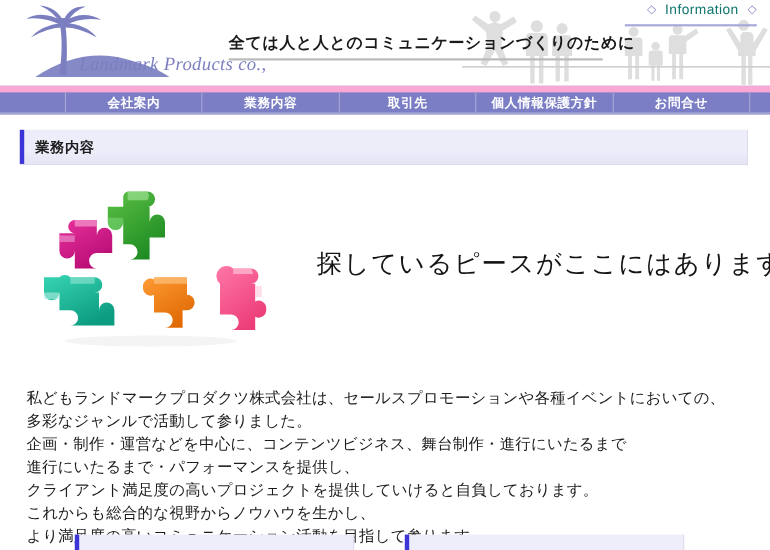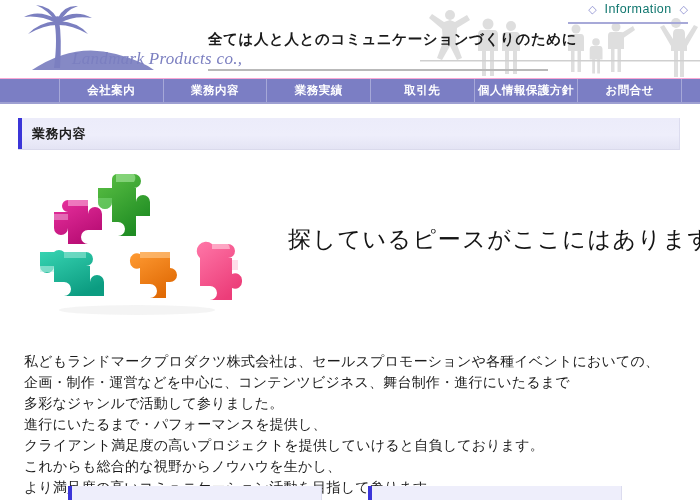--- a/index.html
+++ b/index.html
@@ -36,21 +36,21 @@
   .tagline-wrap {
     position: absolute; left: 208px; top: 30px; width: 340px;
   }
   .tagline {
     font-family: "Liberation Serif", serif;
     font-weight: bold;
     font-size: 14.5px;
     color: #1a1a1a;
     letter-spacing: 0.6px;
     white-space: nowrap;
-    padding-bottom: 20px;
+    padding-bottom: 4px;
   }
   .tagline-rule {
     width: 340px; height: 2px;
     background: #b9b9b9;
   }
 
   .silhouettes {
     position: absolute; left: 420px; top: 0;
     width: 280px; height: 78px;
     pointer-events: none;
@@ -73,21 +73,21 @@
     position: absolute; right: 12px; top: 22px;
     width: 120px; height: 2px; background: #a7a9d8;
   }
 
   
   .nav {
     position: relative;
     display: flex;
     width: 700px; height: 26px;
     background: #7b7ec4;
-    border-top: 1px solid #f9a8d4;
+    border-top: 6px solid #f9a8d4;
     border-bottom: 2px solid #9ea0d2;
   }
   .nav-item {
     flex: 1 1 0;
     display: flex; align-items: center; justify-content: center;
     font-size: 11.5px;
     font-weight: bold;
     color: #ffffff;
     letter-spacing: 0.5px;
     border-right: 1px solid #a6a8d8;
@@ -253,21 +253,20 @@
       <span class="info-link">Information</span>
       <span class="diamond">◇</span>
     </div>
     <div class="info-underline"></div>
   </div>
 
   <nav class="nav">
     <div class="nav-spacer"></div>
     <div class="nav-item">会社案内</div>
     <div class="nav-item">業務内容</div>
-    <div class="nav-item">業務実績</div>
     <div class="nav-item">取引先</div>
     <div class="nav-item">個人情報保護方針</div>
     <div class="nav-item">お問合せ</div>
     <div class="nav-spacer-right"></div>
   </nav>
 
   <div class="content">
 
     <div class="section-bar">
       <span class="section-bar-title">業務内容</span>
@@ -329,22 +328,22 @@
           </g>
 
           <ellipse cx="105" cy="144" rx="78" ry="5" fill="#e9e9e9" opacity="0.5"></ellipse>
         </svg>
       </div>
       <div class="hero-headline">探しているピースがここにはあります</div>
     </div>
 
     <div class="body-copy">
       <div class="line">私どもランドマークプロダクツ株式会社は、セールスプロモーションや各種イベントにおいての、</div>
+      <div class="line">多彩なジャンルで活動して参りました。</div>
       <div class="line">企画・制作・運営などを中心に、コンテンツビジネス、舞台制作・進行にいたるまで</div>
-      <div class="line">多彩なジャンルで活動して参りました。</div>
       <div class="line">進行にいたるまで・パフォーマンスを提供し、</div>
       <div class="line">クライアント満足度の高いプロジェクトを提供していけると自負しております。</div>
       <div class="line">これからも総合的な視野からノウハウを生かし、</div>
       <div class="line">より満足度の高いコミュニケーション活動を目指して参ります。</div>
     </div>
   </div>
 
   <div class="bottom-row">
     <div class="bottom-box box-left">
       <span class="bottom-box-label"></span>

